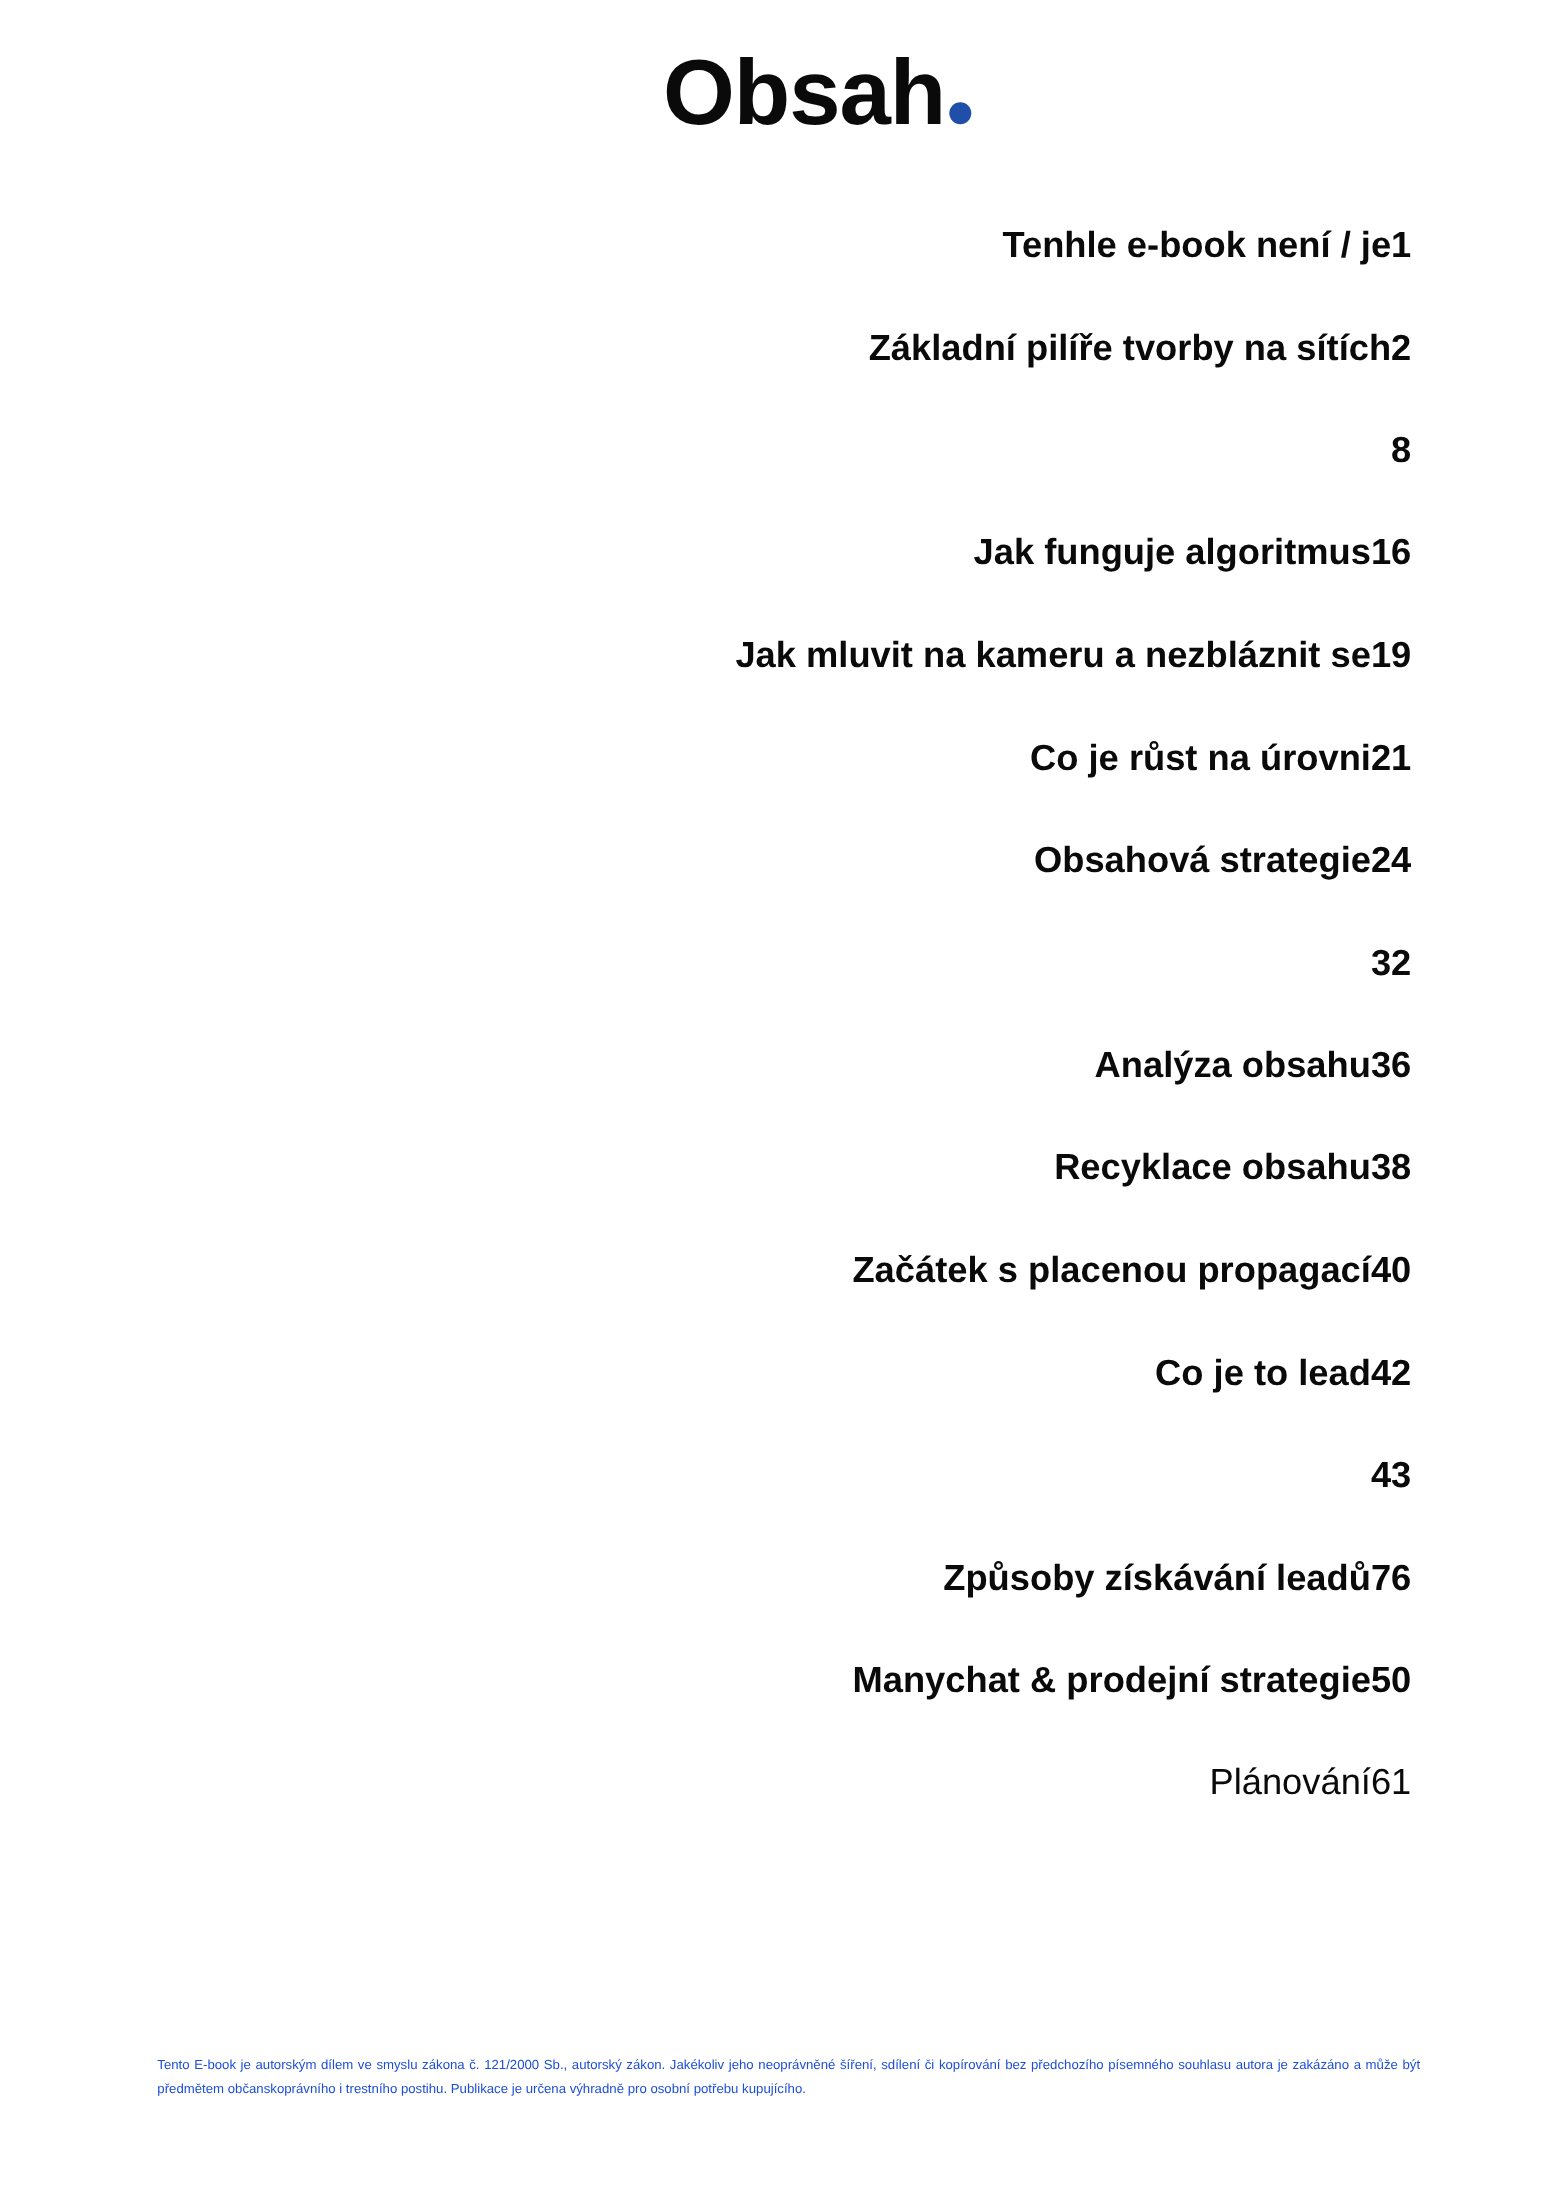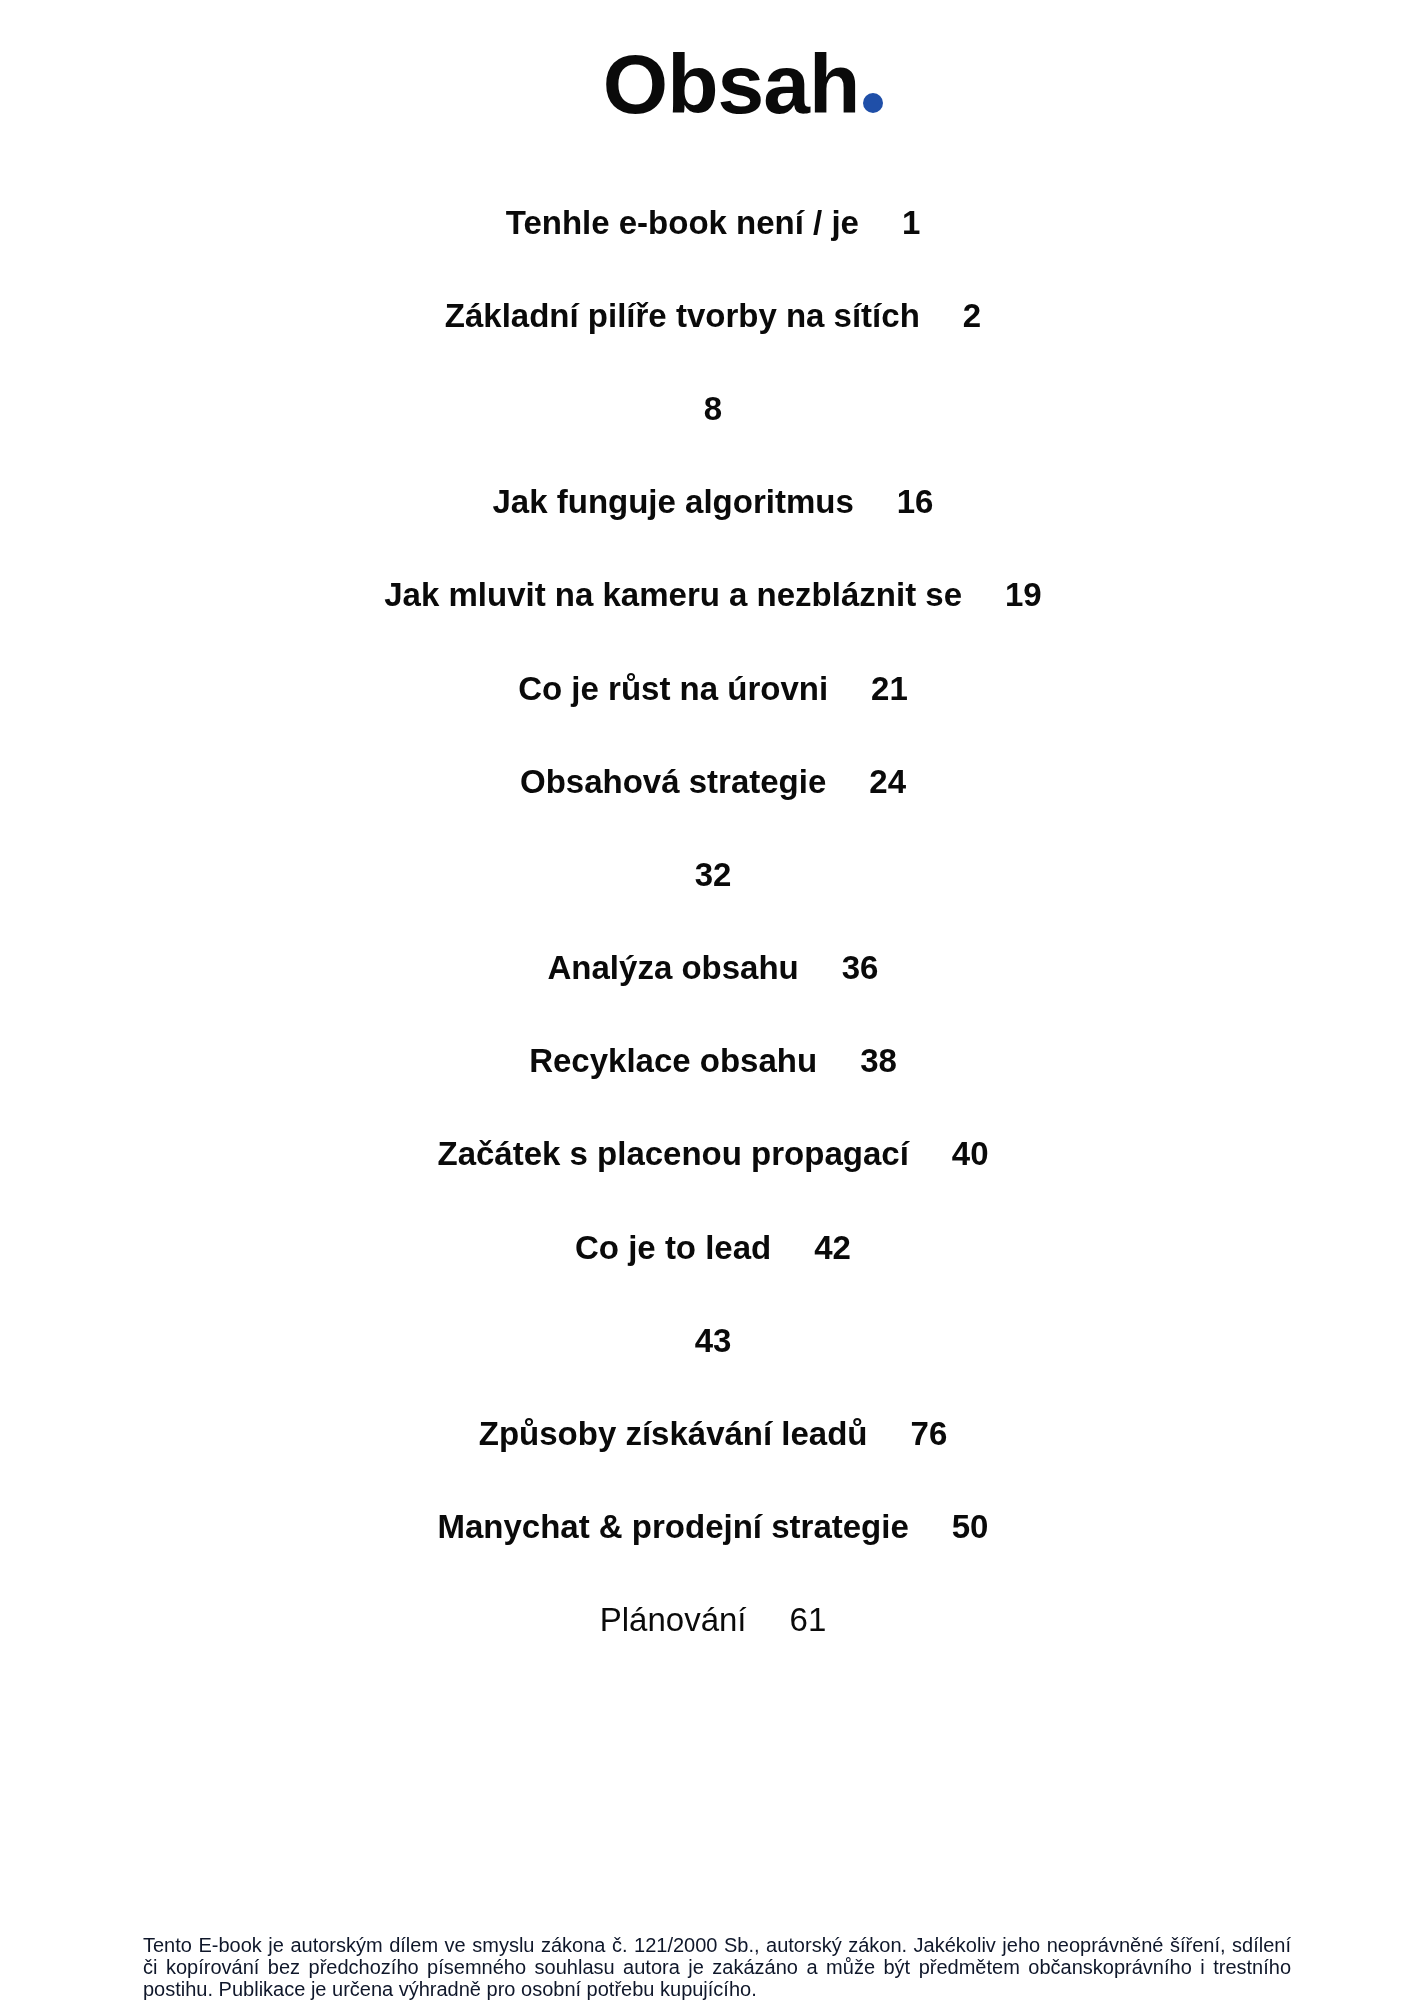--- a/index.html
+++ b/index.html
@@ -14,28 +14,28 @@
       padding-left: 36px;
     }
     .title .dot {
       display: inline-block; width: 20px; height: 20px; border-radius: 50%;
       margin-left: 4px; vertical-align: baseline;
     }
     .toc {
       position: absolute; top: 176px; left: 143px; width: 1140px;
     }
     .toc-row {
-      display: flex; justify-content: center; align-items: center;
-      height: 93.2px; font-size: 33px; font-weight: 700; gap: 43px;
+      display: flex; justify-content: flex-end; align-items: center;
+      height: 93.2px; font-size: 33px; font-weight: 700;
     }
     .toc-row.light { font-weight: 400; }
     .toc-row .page { text-align: right; }
     .footer {
-      position: absolute; top: 1934px; left: 143px; width: 1148px;
-      font-size: 20px; line-height: 22px; text-align: justify; color: #0f172a;
+      position: absolute; top: 1866px; left: 143px; width: 1148px;
+      font-size: 12px; line-height: 22px; text-align: justify; color: #1d4ed8;
     }
   </style>
 </head>
 <body>
 
 <div class="title">
   <span>Obsah</span><span class="dot" style="background: rgb(31, 79, 168);"></span>
 </div>
 
 <div class="toc" id="toc">

